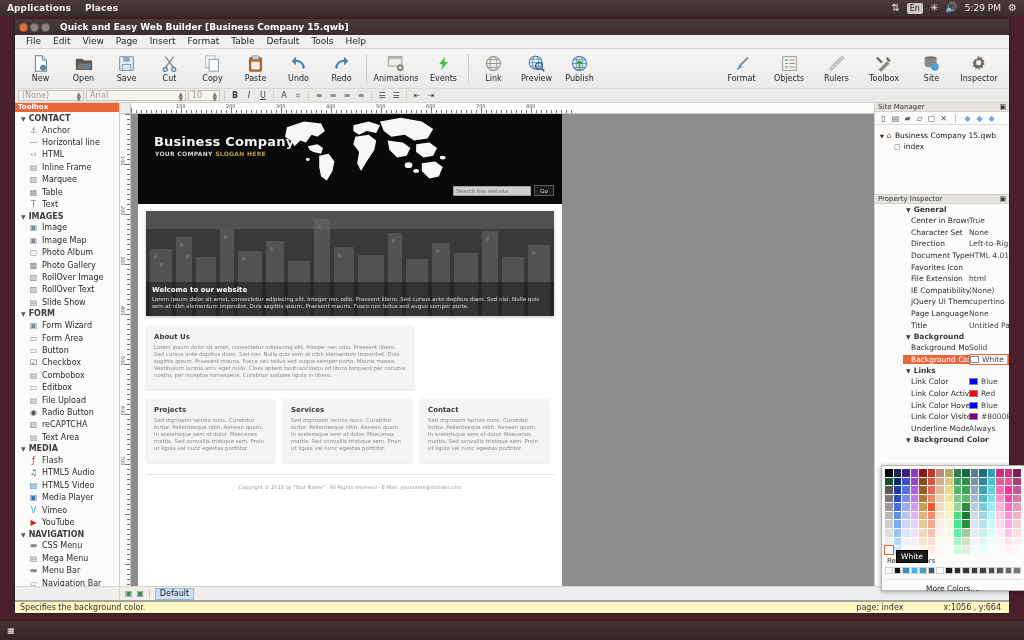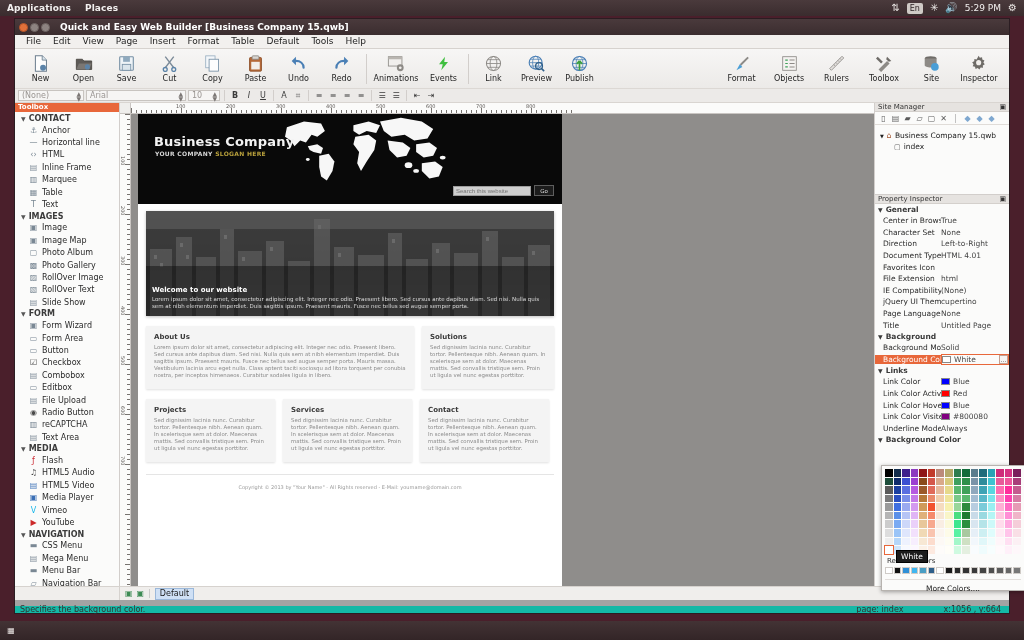--- a/index.html
+++ b/index.html
@@ -111,21 +111,21 @@
   .site-nav{ height:22px; background:linear-gradient(#4a4a4a,#2c2c2c); display:flex; align-items:center; padding-left:6px;}
   .site-nav .nv{ color:#e8e8e8; font-size:7px; font-weight:bold; letter-spacing:.4px; padding:0 9px; line-height:22px;}
   .site-nav .nv.active{ color:#fff;}
   .site-nav .social{ margin-left:auto; display:flex; gap:2px; padding-right:7px;}
   .soc{ width:8px; height:8px; display:flex; align-items:center; justify-content:center; font-size:6px; color:#fff; font-weight:bold;}
   .soc.tw{ background:#2ba9e0;} .soc.fb{ background:#3b5998;}
   .site-body{ background:#fff; padding:7px 8px 0 8px;}
   .hero{ height:105px; position:relative; background:linear-gradient(180deg,#4a4a4a,#2e2e2e 55%,#5b5b5b);
          box-shadow:0 1px 3px rgba(0,0,0,.25); overflow:hidden;}
   .hero .skyline{ position:absolute; inset:0; opacity:.85;}
-  .hero .cap{ position:absolute; left:0; right:0; bottom:0; padding:20px 6px 6px 6px; background:rgba(10,10,10,.45);}
+  .hero .cap{ position:absolute; left:0; right:0; bottom:0; padding:4px 6px 6px 6px; background:rgba(10,10,10,.45);}
   .hero .cap h3{ color:#fff; font-size:7px; margin-bottom:2px;}
   .hero .cap p{ color:#d9d9d9; font-size:5.5px; line-height:7px;}
   .cardrow{ display:flex; gap:8px; margin-top:10px;}
   .card{ background:#f4f4f4; padding:7px 8px 10px 8px; box-shadow:0 1px 2px rgba(0,0,0,.12);}
   .card h4{ font-size:7px; color:#3a3a3a; margin-bottom:3px;}
   .card p{ font-size:5.4px; color:#8a8a8a; line-height:7px;}
   .footer{ text-align:center; font-size:5px; color:#9a9a9a; padding:9px 0 8px 0; border-top:1px solid #e5e5e5; margin-top:12px;}
 
   
   #right{ width:135px; background:#f2f0ee; border-left:1px solid #d2cecb; display:flex; flex-direction:column;}
@@ -135,36 +135,36 @@
   .smhdr .x{ margin-left:auto;}
   .smtools{ height:13px; display:flex; align-items:center; gap:3px; padding:0 4px; border-bottom:1px solid #e0dcd8;}
   .smtools .ic{ width:9px; height:9px; display:flex; align-items:center; justify-content:center; font-size:8px; color:#5a5a5a;}
   .smtree{ flex:1; padding:5px 0 0 5px; font-size:7.5px; color:#222;}
   .trow{ display:flex; align-items:center; gap:3px; height:11px;}
   .trow.child{ padding-left:14px;}
   #propinsp{ flex:1; background:#fbfbfa; display:flex; flex-direction:column; min-height:0;}
   .pihdr{ height:9px; background:#e6e3e0; border-bottom:1px solid #d4d0cc; font-size:7px; color:#333;
           display:flex; align-items:center; padding:0 3px;}
   .pihdr .x{ margin-left:auto;}
-  .pilist{ flex:1; overflow:hidden;}
+  .pilist{ flex:1; overflow:hidden;padding-left:28px;}
   .pisection{ font-size:7.5px; font-weight:bold; color:#3a3a3a; display:flex; align-items:center; gap:3px; padding:1px 0 1px 3px; height:11px;}
   .pirow{ display:flex; height:11.6px; align-items:center; font-size:7.5px; color:#2b2b2b;}
   .pirow .k{ width:66px; padding-left:8px; overflow:hidden; white-space:nowrap;}
   .pirow .v{ flex:1; color:#444; display:flex; align-items:center; gap:3px; overflow:hidden; white-space:nowrap;}
   .pirow.sel .k{ background:#e8673a; color:#fff;}
   .pirow.sel .v{ border:1px solid #e8673a; height:11.6px;}
   .swatch{ width:9px; height:7px; border:1px solid #888; display:inline-block; flex:0 0 9px;}
   .ellip{ width:9px; height:9px; border:1px solid #c0a093; background:#f6f3f1; font-size:6px;
           display:flex; align-items:center; justify-content:center; margin-left:auto; color:#555;}
 
   
   #bottombar{ height:14px; background:#f0eeec; border-top:1px solid #d6d2ce; display:flex; align-items:center; font-size:8px;}
   #bottombar .seg{ display:flex; align-items:center; gap:4px; padding:0 5px;}
   #bottombar .tag{ background:#cfe0f5; border:1px solid #9bb8da; padding:0 4px; font-size:8px; color:#1a1a1a; line-height:10px;}
-  #statusbar{ height:13px; background:#14b8a6; border-top:6px solid #a3a3a3; display:flex; align-items:center; font-size:8px; color:#333;}
+  #statusbar{ height:13px; background:#fef9c3; border-top:2px solid #a3a3a3; display:flex; align-items:center; font-size:8px; color:#333;}
   #statusbar .hint{ padding-left:5px;}
   #statusbar .pg{ margin-left:auto; padding-right:40px;}
   #statusbar .xy{ padding-right:8px; }
 
   
   #colorpopup{
     position:absolute; left:866px; top:362px; width:144px; height:126px;
     background:#fbfbfa; border:1px solid #b7b3af; box-shadow:0 1px 4px rgba(0,0,0,.35);
     padding:3px; z-index:30;
   }
@@ -900,24 +900,20 @@
                 </svg>
                 <div class="cap">
                   <h3>Welcome to our website</h3>
                   <p>Lorem ipsum dolor sit amet, consectetur adipiscing elit. Integer nec odio. Praesent libero. Sed cursus ante dapibus diam. Sed nisi. Nulla quis sem at nibh elementum imperdiet. Duis sagittis ipsum. Praesent mauris. Fusce nec tellus sed augue semper porta.</p>
                 </div>
               </div>
               <div class="cardrow" id="cards-row1">
                   <div class="card" style="width: 268px;">
                     <h4>About Us</h4>
                     <p>Lorem ipsum dolor sit amet, consectetur adipiscing elit. Integer nec odio. Praesent libero. Sed cursus ante dapibus diam. Sed nisi. Nulla quis sem at nibh elementum imperdiet. Duis sagittis ipsum. Praesent mauris. Fusce nec tellus sed augue semper porta. Mauris massa. Vestibulum lacinia arcu eget nulla. Class aptent taciti sociosqu ad litora torquent per conubia nostra, per inceptos himenaeos. Curabitur sodales ligula in libero.</p>
-                  </div>
-                  <div class="card" style="width: 132px;">
-                    <h4>Solutions</h4>
-                    <p>Sed dignissim lacinia nunc. Curabitur tortor. Pellentesque nibh. Aenean quam. In scelerisque sem at dolor. Maecenas mattis. Sed convallis tristique sem. Proin ut ligula vel nunc egestas porttitor.</p>
                   </div>
                 </div>
               <div class="cardrow" id="cards-row2">
                   <div class="card" style="width: 129px;">
                     <h4>Projects</h4>
                     <p>Sed dignissim lacinia nunc. Curabitur tortor. Pellentesque nibh. Aenean quam. In scelerisque sem at dolor. Maecenas mattis. Sed convallis tristique sem. Proin ut ligula vel nunc egestas porttitor.</p>
                   </div>
                   <div class="card" style="width: 129px;">
                     <h4>Services</h4>
                     <p>Sed dignissim lacinia nunc. Curabitur tortor. Pellentesque nibh. Aenean quam. In scelerisque sem at dolor. Maecenas mattis. Sed convallis tristique sem. Proin ut ligula vel nunc egestas porttitor.</p>

